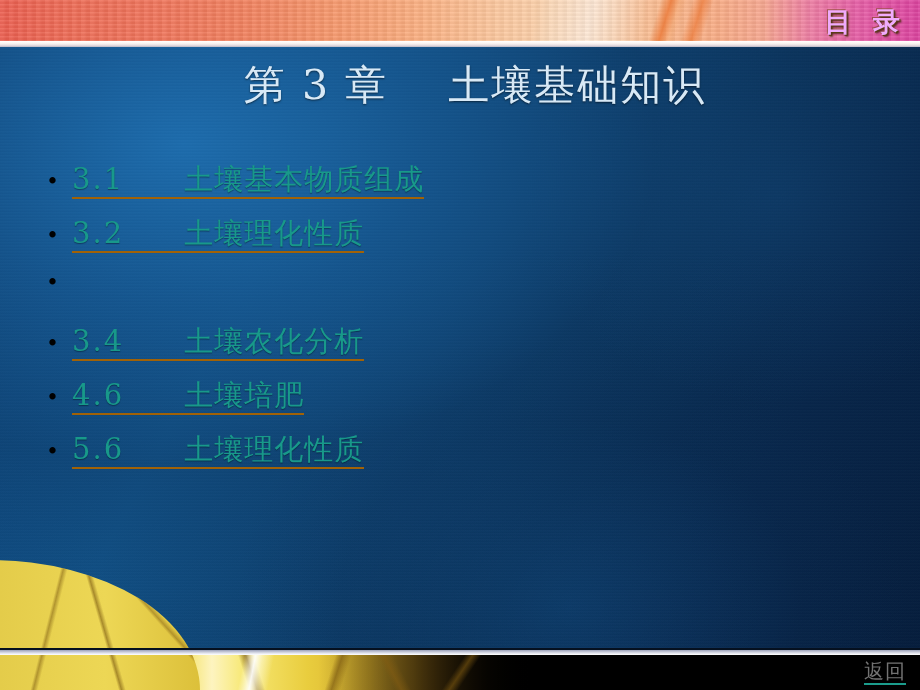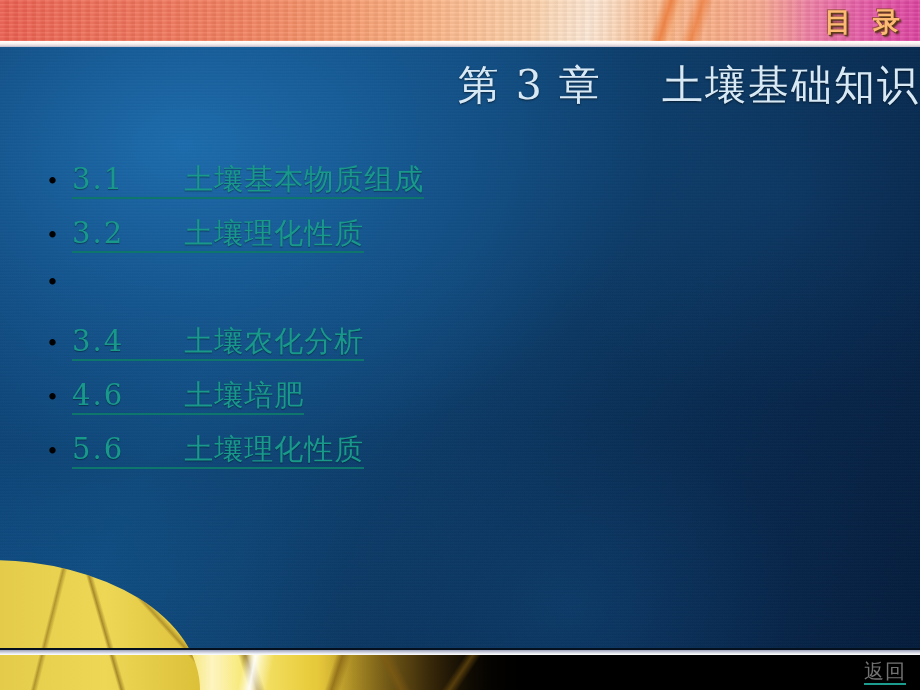--- a/index.html
+++ b/index.html
@@ -84,21 +84,21 @@
         rgba(0,0,0,0) 68%);
   }
   .toc-label {
     position: absolute;
     right: 14px; top: 4px;
     z-index: 6;
     font-family: "DejaVu Serif", "Liberation Serif", serif;
     font-size: 27px;
     font-weight: bold;
     letter-spacing: 6px;
-    color: #fdba74;
+    color: #f0abfc;
     text-shadow:
       1px 1px 0 #5b3c14,
       2px 2px 2px rgba(60,30,5,0.85),
       -1px -1px 0 rgba(120,70,20,0.6);
   }
 
   
   .top-sep {
     position: absolute;
     left: 0; top: 41px;
@@ -154,21 +154,21 @@
       rgba(30,105,170,0.18) 0%,
       rgba(0,0,0,0) 70%);
   }
 
   
   .slide-title {
     position: absolute;
     left: 0; top: 58px;
     width: 920px;
     z-index: 4;
-    text-align: right;
+    text-align: center;
     padding-left: 30px;
     box-sizing: border-box;
     font-family: "DejaVu Serif", "Liberation Serif", serif;
     font-size: 41px;
     font-weight: normal;
     letter-spacing: 2px;
     color: #d8e9f6;
     white-space: pre;
     text-shadow: 0 1px 2px rgba(0,0,0,0.55);
   }
@@ -195,21 +195,21 @@
     line-height: 1;
     text-align: left;
   }
   .toc-link {
     display: inline-block;
     font-family: "DejaVu Serif", "Liberation Serif", serif;
     font-size: 29px;
     letter-spacing: 1px;
     color: #18998a;
     text-decoration: none;
-    border-bottom: 2px solid #0f766e;
+    border-bottom: 2px solid #a16207;
     padding-bottom: 3px;
     line-height: 1.05;
     white-space: pre;
     text-shadow: 0 1px 1px rgba(0,0,0,0.35);
   }
   .toc-num { letter-spacing: 2px; }
 
   
   .bottom-area {
     position: absolute;

